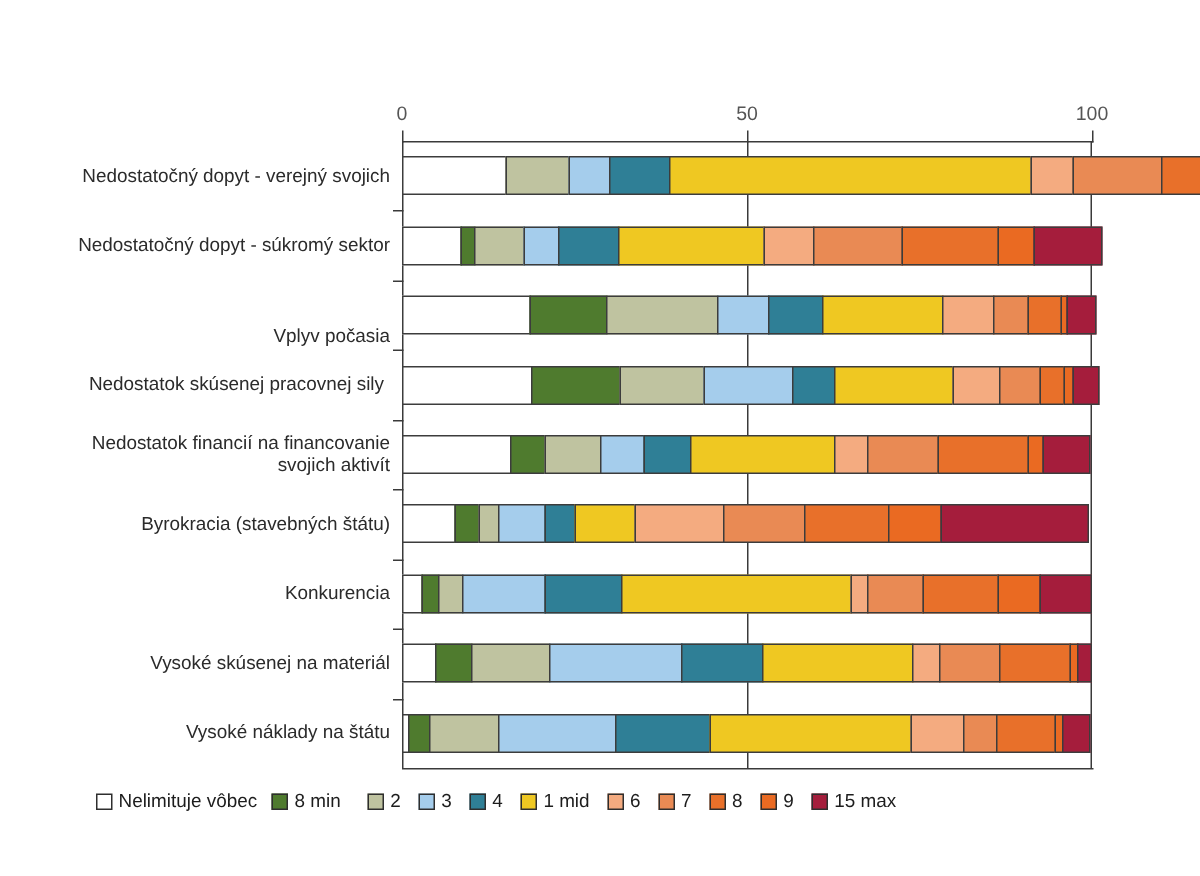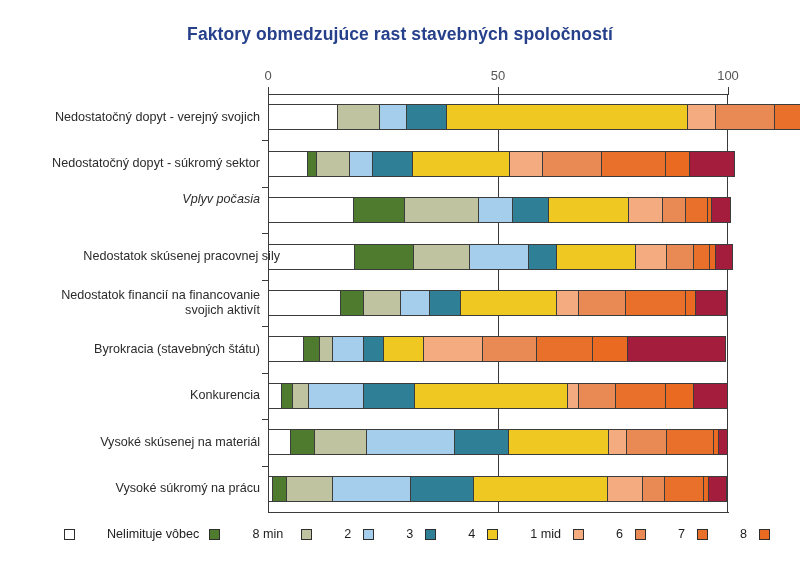--- a/index.html
+++ b/index.html
@@ -134,38 +134,36 @@
     display: flex;
     align-items: center;
     gap: 0px;
   }
   .legend-item {
     display: flex;
     align-items: center;
     white-space: nowrap;
     font-size: 12.6px;
     color: #1d1d1d;
-    gap: 28px;
   }
   .legend-swatch {
     width: 11px;
     height: 11px;
     border: 1px solid #2e2e2e;
     box-sizing: border-box;
     margin-right: 4px;
     flex: 0 0 auto;
   }
   .legend-gap { flex: 0 0 auto; }
 </style>
 </head>
 <body>
 
 <div id="chart-root">
 
-  <div id="chart-title">Faktory obmedzujúce rast stavebných spoločností</div>
 
   <div id="axis-labels">
       <div class="axis-label" style="left: 268px;">0</div>
       <div class="axis-label" style="left: 498px;">50</div>
       <div class="axis-label" style="left: 728px;">100</div>
     </div>
   <div id="axis-ticks">
       <div class="tick-top" style="left: 268px;"></div>
       <div class="tick-top" style="left: 498px;"></div>
       <div class="tick-top" style="left: 728px;"></div>
@@ -292,34 +290,34 @@
           <div class="seg" title="9: 1.1" style="width: 6.06px; background: rgb(234, 106, 34);"></div>
           <div class="seg" title="10 max: 3.9" style="width: 18.94px; background: rgb(165, 29, 60);"></div>
         </div>
       </div>
   </div>
 
   <div id="cat-layer">
       <div class="cat-label" style="top: 109.722px; right: 532px; width: 252px;">Nedostatočný dopyt - verejný svojich</div>
       <div class="cat-label" style="top: 156.167px; right: 532px; width: 252px;">Nedostatočný dopyt - súkromý sektor</div>
       <div class="cat-tick" style="top: 140.444px;"></div>
-      <div class="cat-label" style="top: 192px; right: 532px; width: 252px; font-style: italic;">Vplyv počasia</div>
+      <div class="cat-label" style="top: 217px; right: 532px; width: 252px;">Vplyv počasia</div>
       <div class="cat-tick" style="top: 186.889px;"></div>
-      <div class="cat-label" style="top: 249.056px; right: 512px; width: 252px;">Nedostatok skúsenej pracovnej sily</div>
+      <div class="cat-label" style="top: 249.056px; right: 536px; width: 252px;">Nedostatok skúsenej pracovnej sily</div>
       <div class="cat-tick" style="top: 233.333px;"></div>
       <div class="cat-label" style="top: 288px; right: 532px; width: 252px;">Nedostatok financií na financovanie
 svojich aktivít</div>
       <div class="cat-tick" style="top: 279.778px;"></div>
       <div class="cat-label" style="top: 341.944px; right: 532px; width: 252px;">Byrokracia (stavebných štátu)</div>
       <div class="cat-tick" style="top: 326.222px;"></div>
       <div class="cat-label" style="top: 388.389px; right: 532px; width: 252px;">Konkurencia</div>
       <div class="cat-tick" style="top: 372.667px;"></div>
       <div class="cat-label" style="top: 434.833px; right: 532px; width: 252px;">Vysoké skúsenej na materiál</div>
       <div class="cat-tick" style="top: 419.111px;"></div>
-      <div class="cat-label" style="top: 481.278px; right: 532px; width: 252px;">Vysoké súkromý na prácu</div>
+      <div class="cat-label" style="top: 481.278px; right: 532px; width: 252px;">Vysoké náklady na štátu</div>
       <div class="cat-tick" style="top: 465.556px;"></div>
     </div>
 
   <div id="legend">
       <div class="legend-item">
         <span class="legend-swatch" style="background: rgb(255, 255, 255);"></span>
         <span>Nelimituje vôbec</span>
       </div>
       <span class="legend-gap" style="width: 10px;"></span>
       <div class="legend-item">

